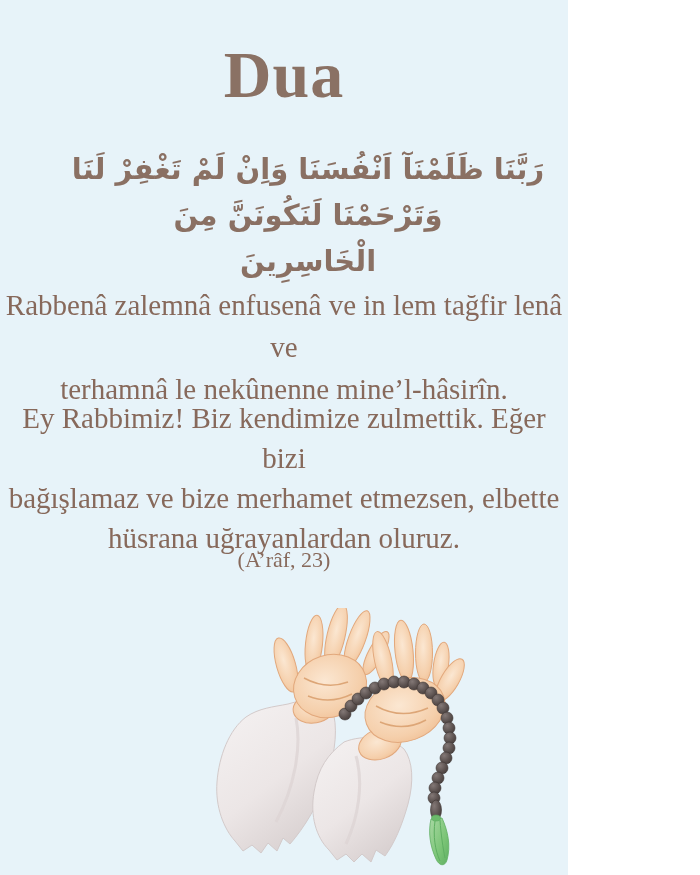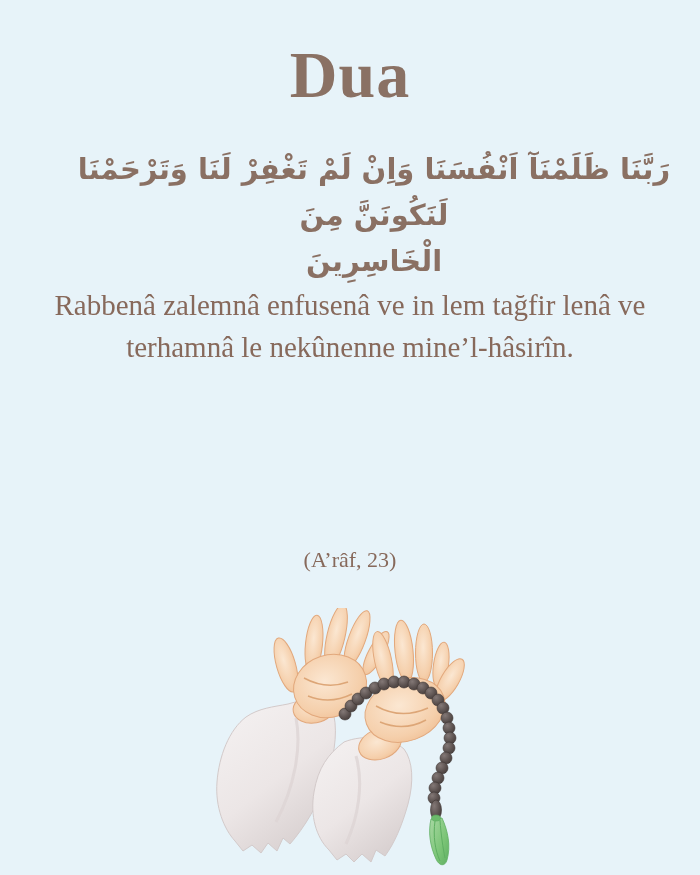--- a/index.html
+++ b/index.html
@@ -1,18 +1,18 @@
 <!DOCTYPE html>
 <html><head>
 <meta charset="utf-8">
 <style>
   html,body{margin:0;padding:0;}
   .card{
     position:relative;
-    width:700px;height:875px;
+    width:568px;height:875px;
     background:#e7f3f9;
     overflow:hidden;
     font-family:"Liberation Serif", serif;
   }
   .title{
     position:absolute;top:38px;left:0;right:0;
     text-align:center;
     font-size:66px;line-height:74px;font-weight:700;
     color:#8a7164;letter-spacing:1px;
   }
@@ -52,20 +52,23 @@
 <div class="card" style="background: rgb(231, 243, 249);">
 
   <div class="title">Dua</div>
 
   <div class="arabic">رَبَّنَا ظَلَمْنَآ اَنْفُسَنَا وَاِنْ لَمْ تَغْفِرْ لَنَا وَتَرْحَمْنَا لَنَكُونَنَّ مِنَ
 الْخَاسِرِينَ</div>
 
   <div class="latin translit">Rabbenâ zalemnâ enfusenâ ve in lem tağfir lenâ ve
 terhamnâ le nekûnenne mine’l-hâsirîn.</div>
 
+  <div class="latin translation">Ey Rabbimiz! Biz kendimize zulmettik. Eğer bizi
+bağışlamaz ve bize merhamet etmezsen, elbette
+hüsrana uğrayanlardan oluruz.</div>
 
   <div class="citation">(A’râf, 23)</div>
 
   <svg class="illustration" viewBox="0 0 272 264" xmlns="http://www.w3.org/2000/svg" aria-hidden="true">
     <defs>
       <radialGradient id="skin" cx="0.45" cy="0.4" r="0.75">
         <stop offset="0" stop-color="#fbe7d2"></stop>
         <stop offset="0.65" stop-color="#f5cfab"></stop>
         <stop offset="1" stop-color="#eeb98c"></stop>
       </radialGradient>

